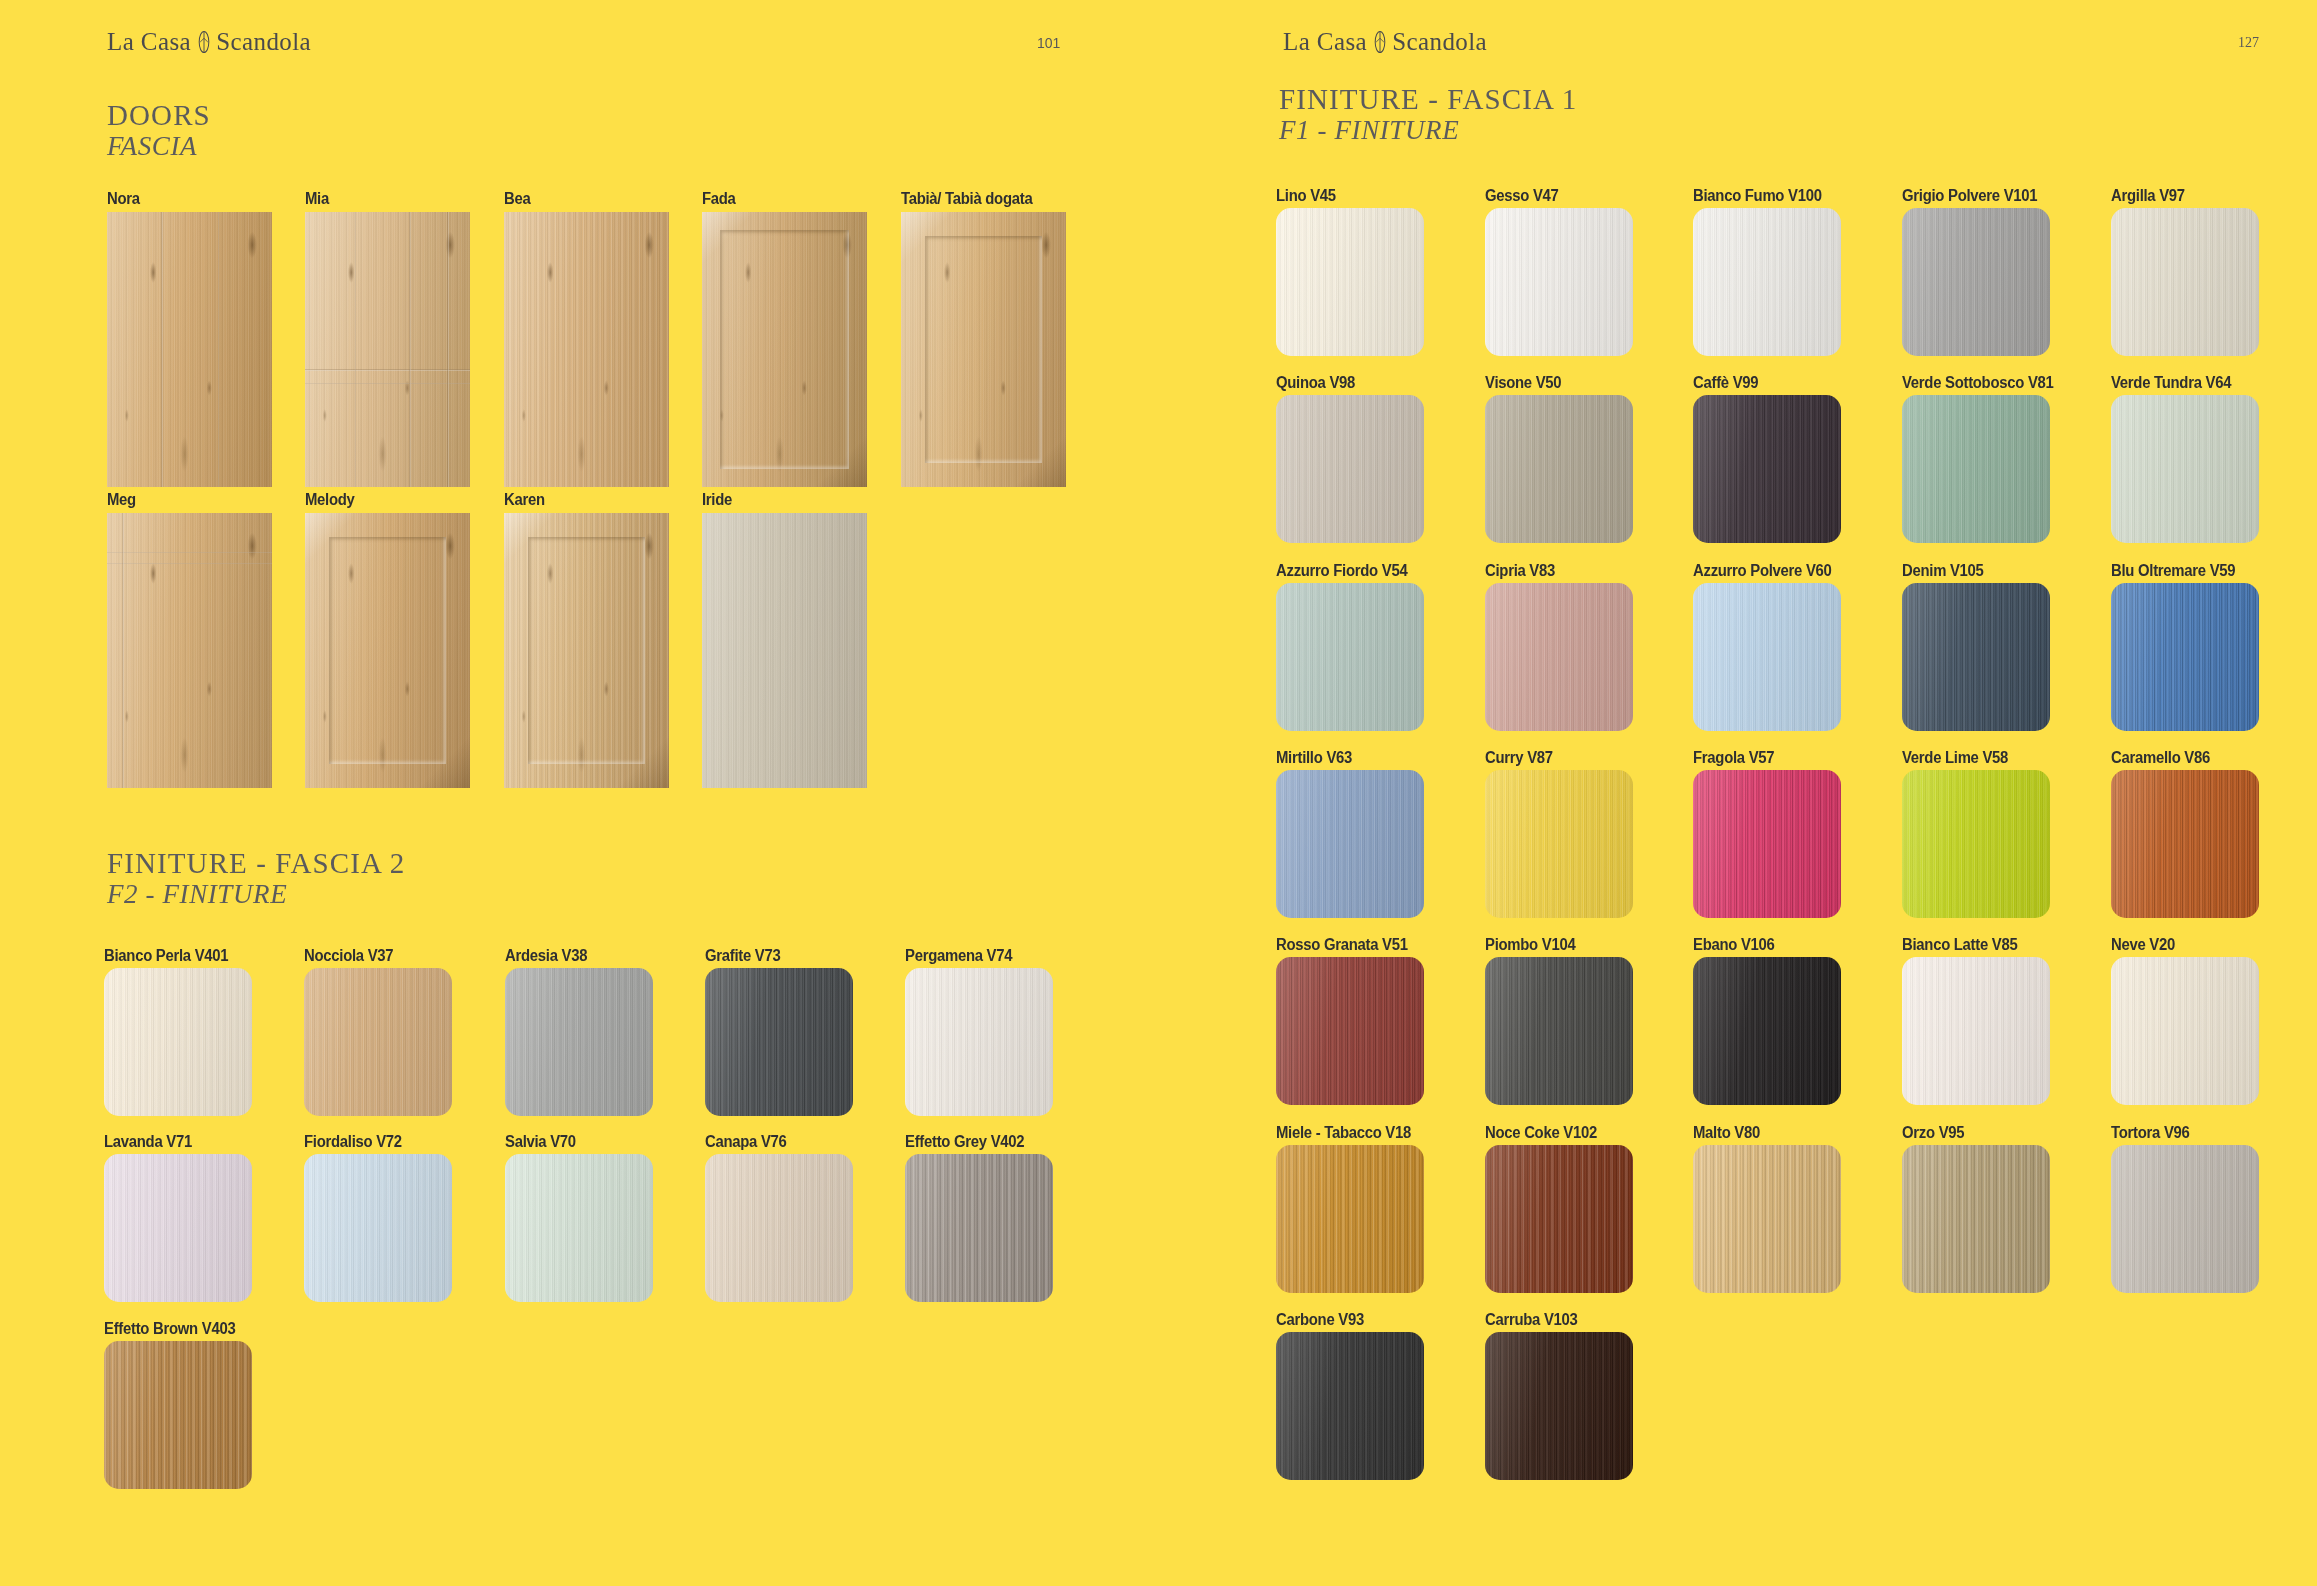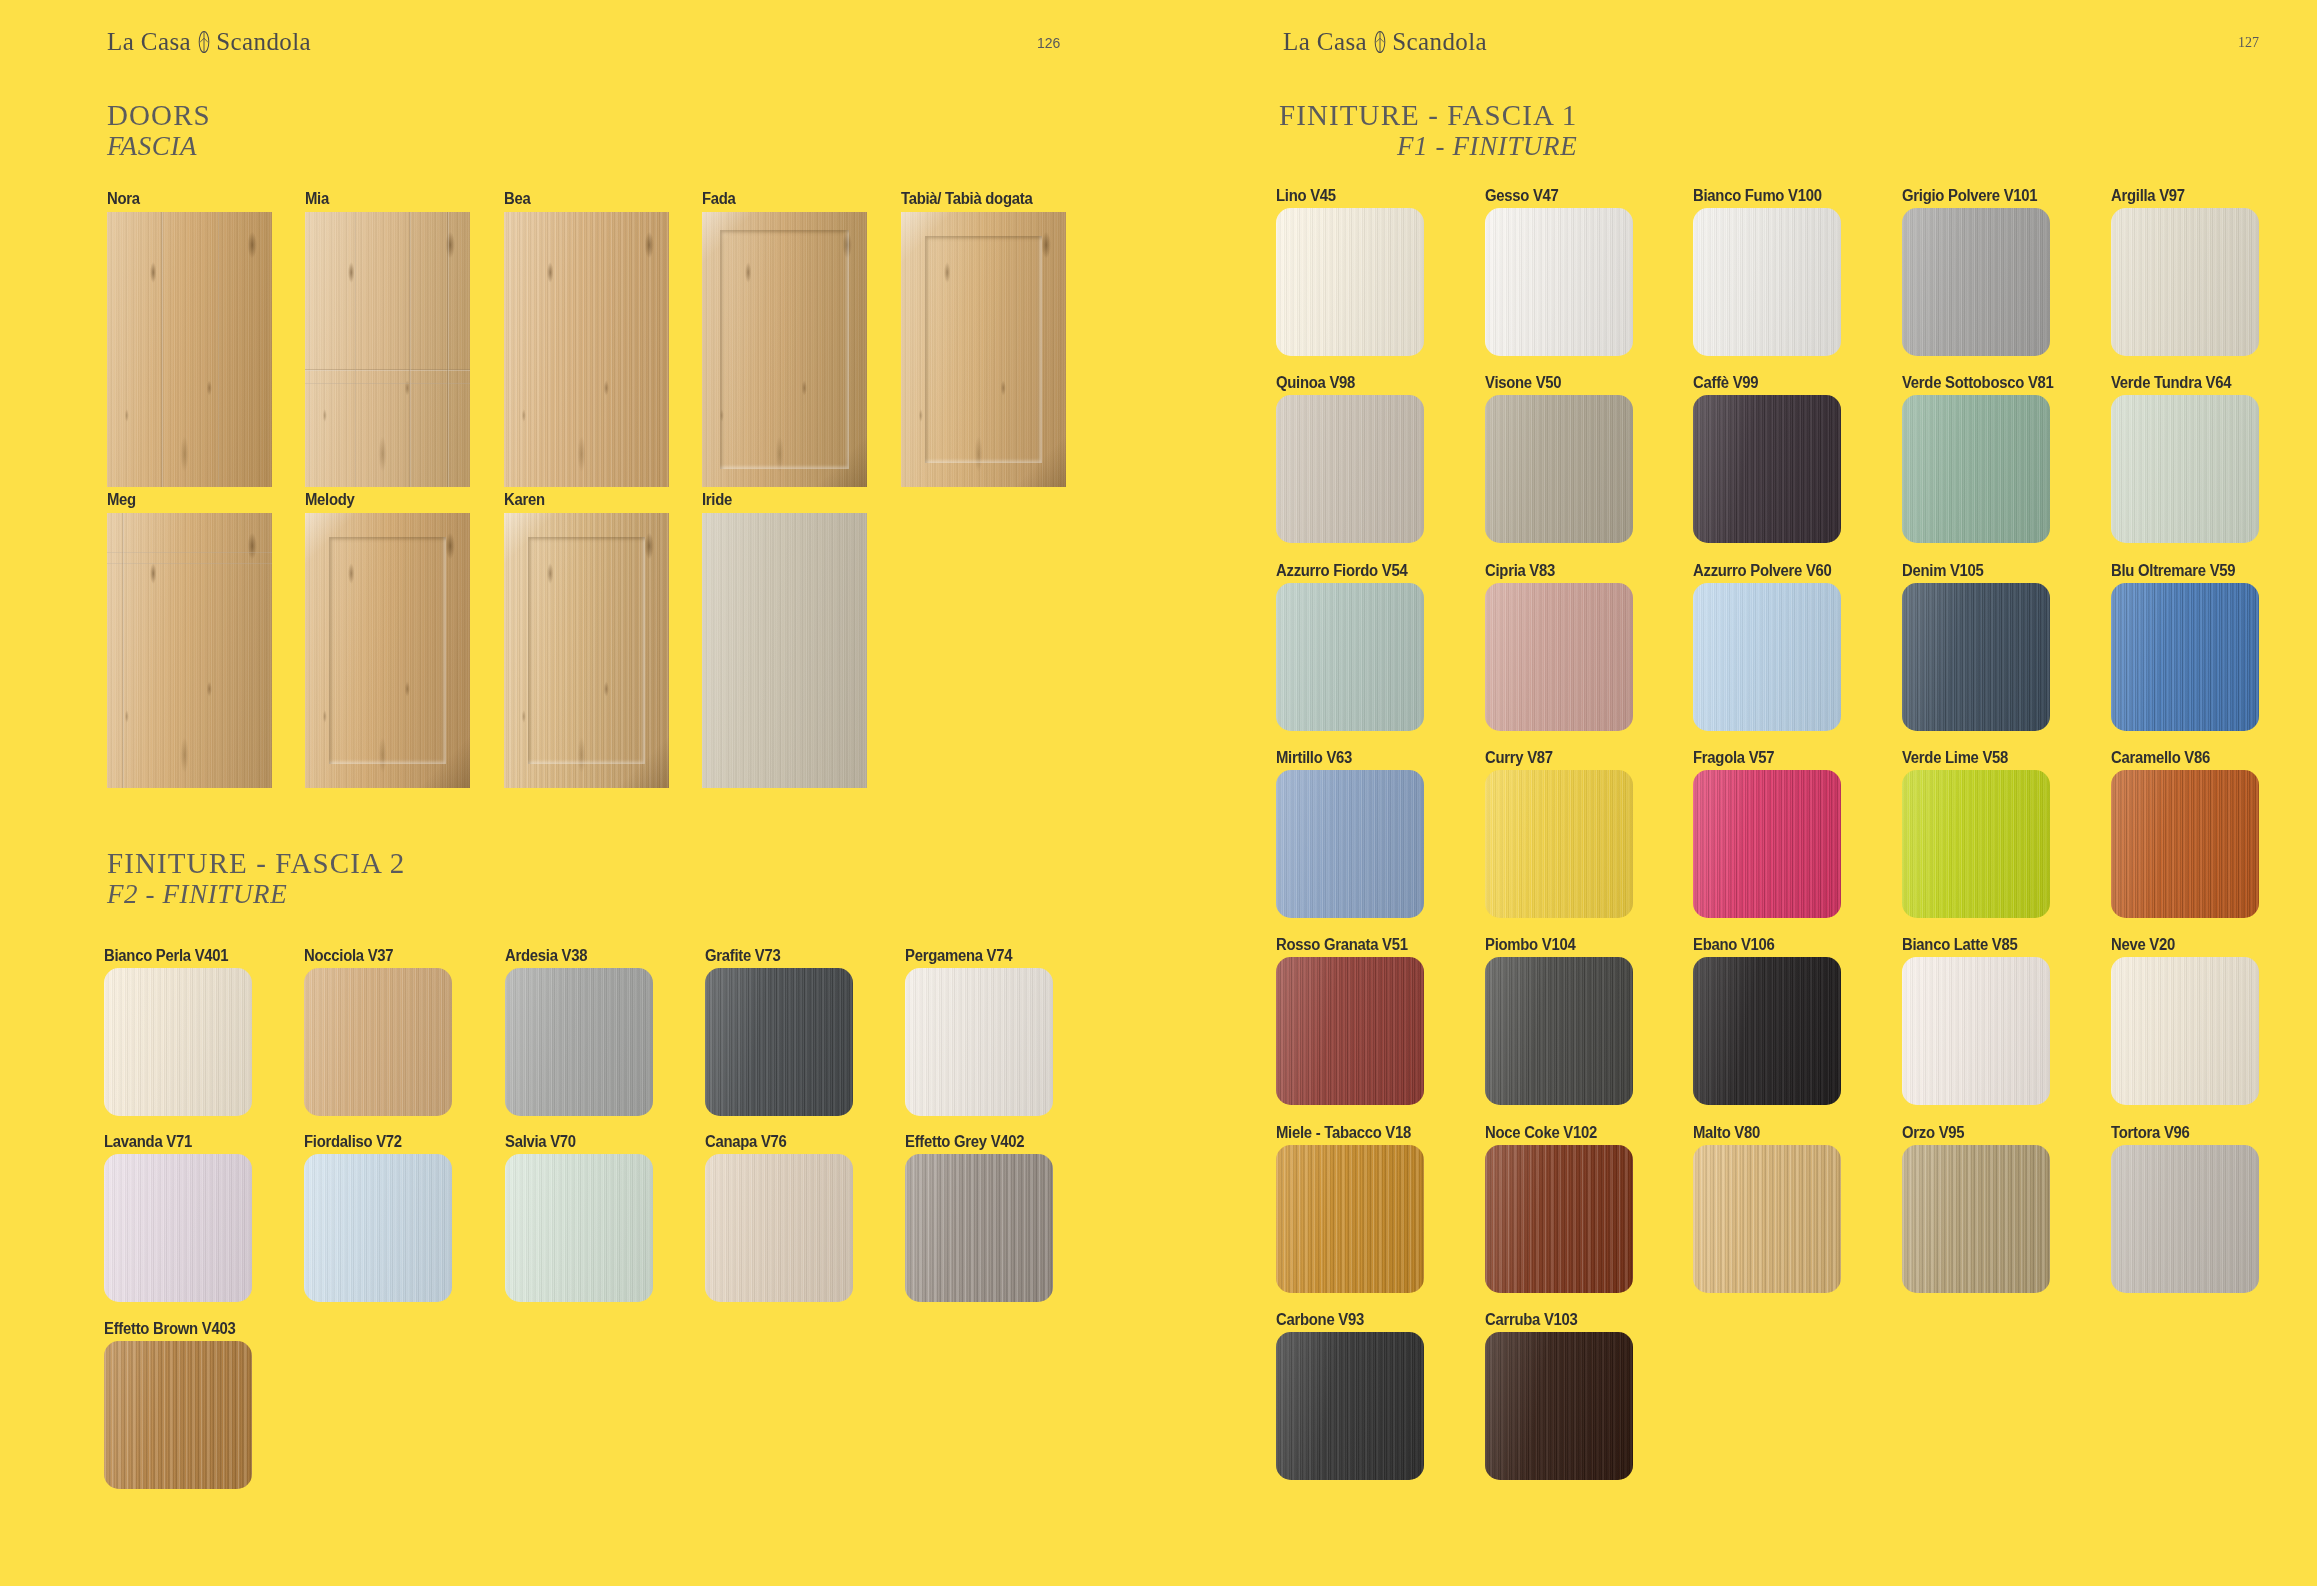--- a/index.html
+++ b/index.html
@@ -154,21 +154,21 @@
       <span>La Casa</span>
       <span class="mark">
         <svg width="14" height="24" viewBox="0 0 15 26">
           <ellipse cx="7.5" cy="13" rx="5.2" ry="11.5" fill="none" stroke="#4a4a4c" stroke-width="1.1"></ellipse>
           <line x1="7.5" y1="1.2" x2="7.5" y2="24.8" stroke="#4a4a4c" stroke-width="1"></line>
           <path d="M7.5 9 L3.4 13 M7.5 9 L11.6 13" fill="none" stroke="#4a4a4c" stroke-width=".9"></path>
         </svg>
       </span>
       <span>Scandola</span>
     </div>
-    <div class="folio" style="left:1037px;">126</div>
+    <div class="folio" style="left:1037px;">101</div>
 
     <div class="sect" style="left:107px; top:100px;">
       <span class="it">DOORS</span>
       <span class="en">FASCIA</span>
     </div>
 
     <div class="door-grid" id="door-grid" style="left:107px; top:190px;">
         <div class="cell" style="left: 0px; top: 0px;">
           <div class="lab">Nora</div>
           <div class="door" style="width: 165px; height: 275px; background: rgb(212, 171, 116);">
@@ -390,21 +390,21 @@
         <svg width="14" height="24" viewBox="0 0 15 26">
           <ellipse cx="7.5" cy="13" rx="5.2" ry="11.5" fill="none" stroke="#4a4a4c" stroke-width="1.1"></ellipse>
           <line x1="7.5" y1="1.2" x2="7.5" y2="24.8" stroke="#4a4a4c" stroke-width="1"></line>
           <path d="M7.5 9 L3.4 13 M7.5 9 L11.6 13" fill="none" stroke="#4a4a4c" stroke-width=".9"></path>
         </svg>
       </span>
       <span>Scandola</span>
     </div>
     <div class="folio" style="left:1004px;font-family:Liberation Serif, serif;">127</div>
 
-    <div class="sect" style="left:45px; top:100px;text-align:right;">
+    <div class="sect" style="left:45px; top:84px;">
       <span class="it">FINITURE - FASCIA 1</span>
       <span class="en">F1 - FINITURE</span>
     </div>
 
     <div class="sw-grid" id="f1-grid" style="left:42px; top:187px;">
         <div class="sw-cell" style="left: 0px; top: 0px;">
           <div class="lab">Lino V45</div>
           <div class="swatch" style="width: 148px; height: 148px; background: rgb(250, 243, 226);">
             <div class="sw-base" style="background: linear-gradient(103deg, rgba(255, 255, 255, 0.1), rgba(0, 0, 0, 0.07));"></div>
             <div class="sw-grain"></div>

